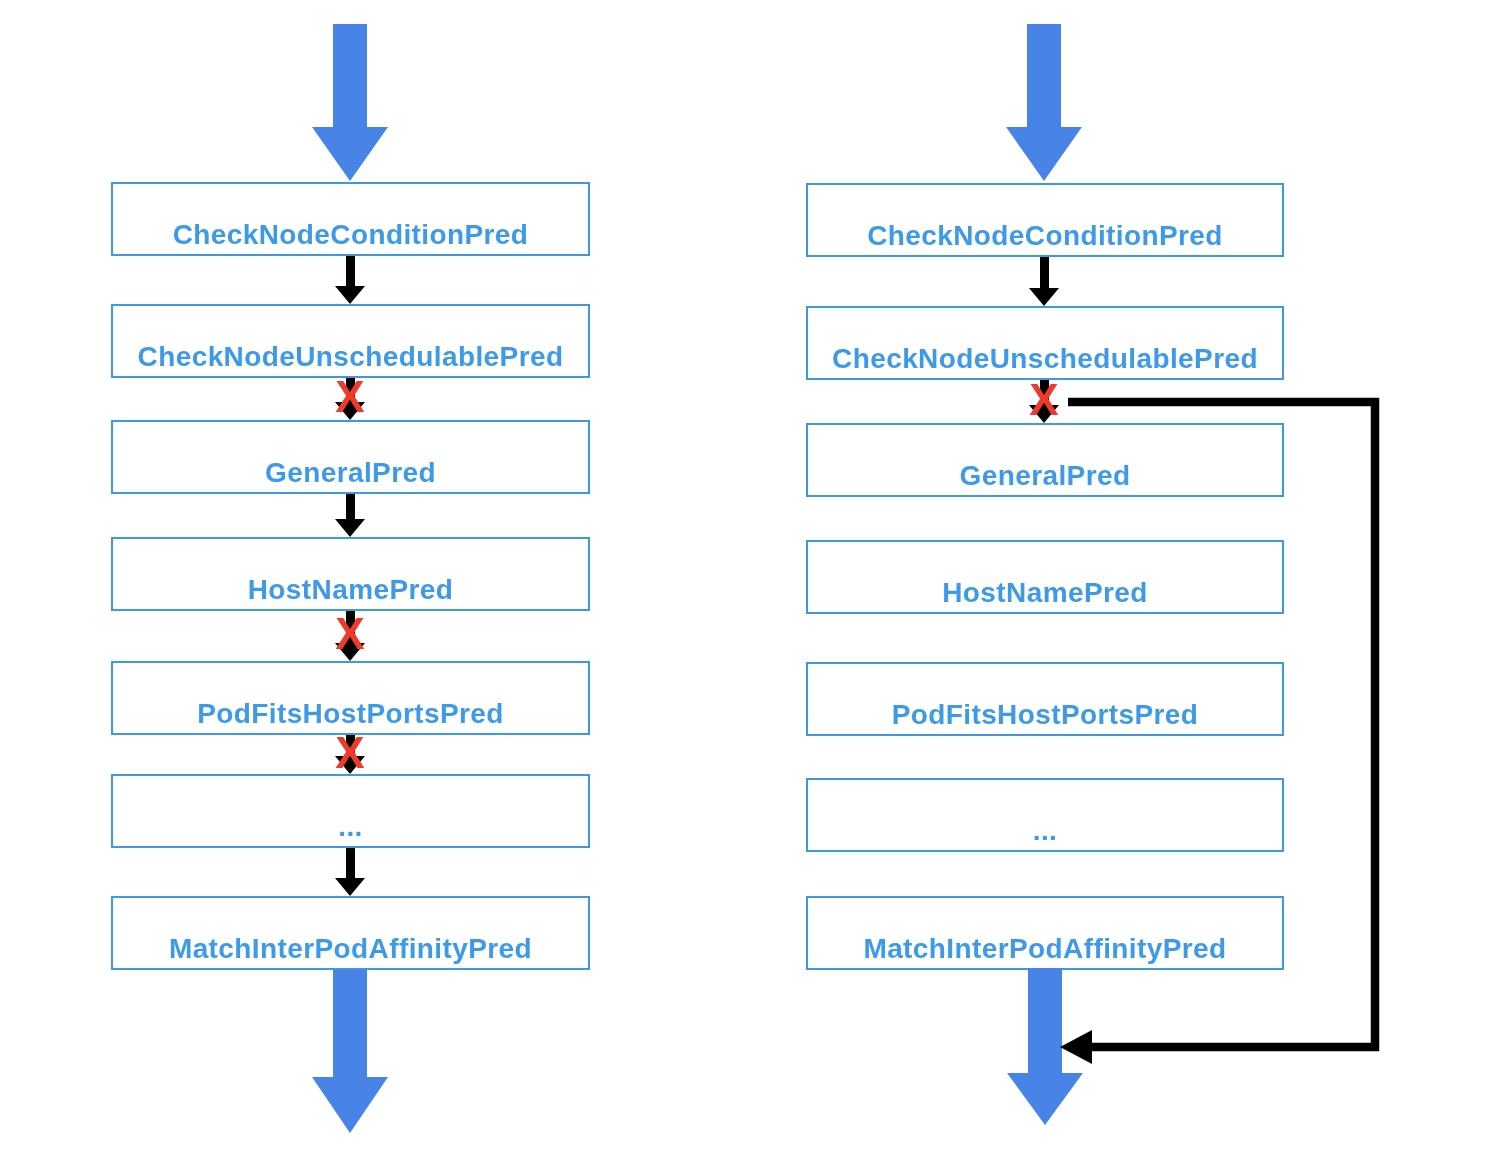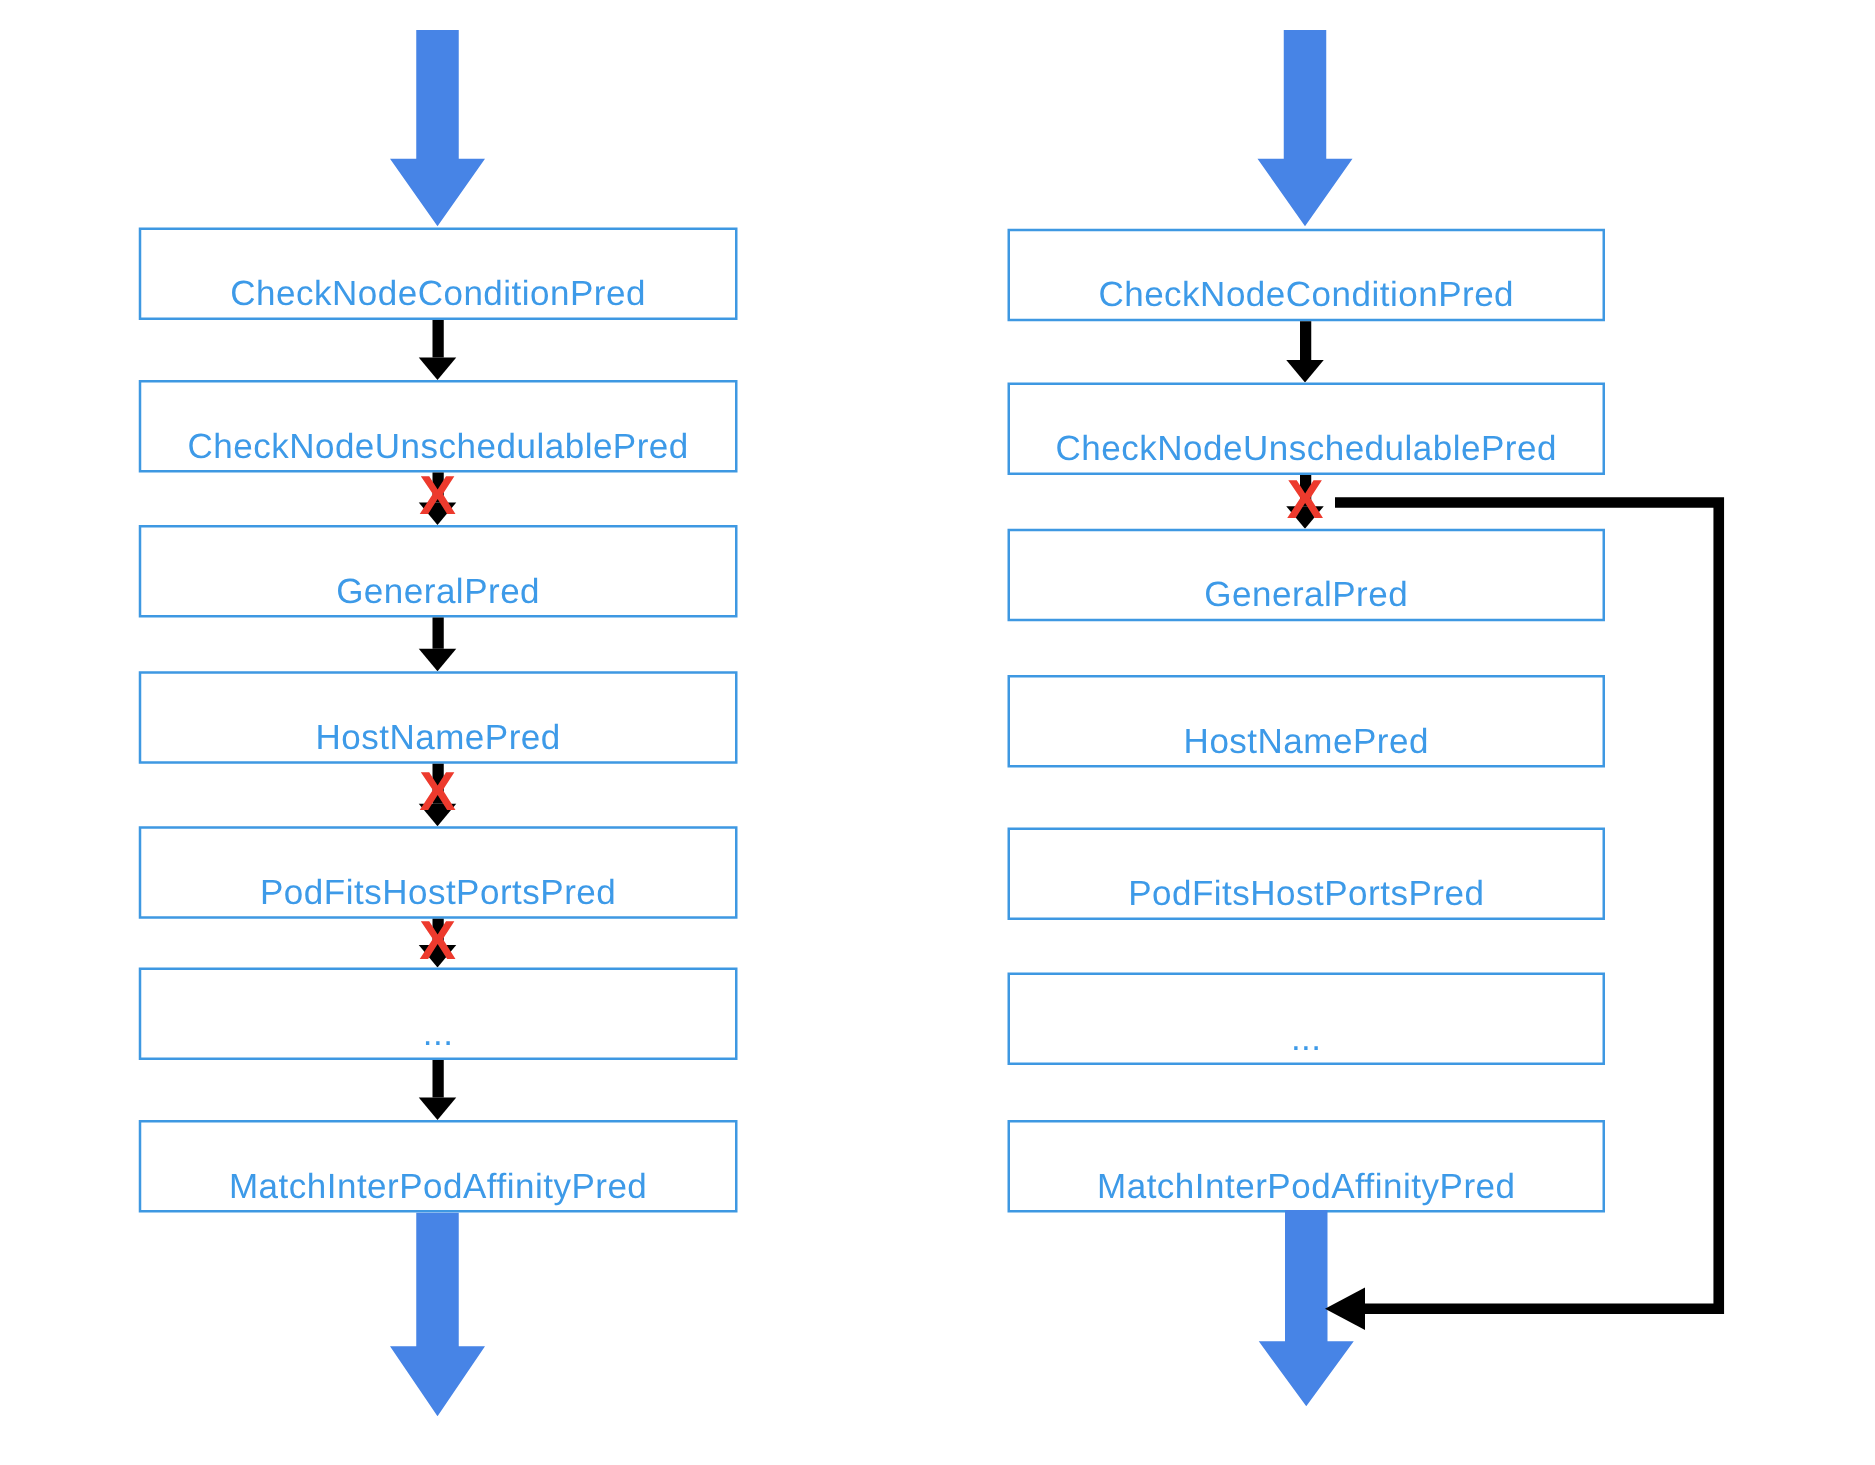--- a/index.html
+++ b/index.html
@@ -13,21 +13,21 @@
   html,body{width:1500px;height:1172px;background:#ffffff;overflow:hidden;
     font-family:"Liberation Sans", sans-serif;}
   .canvas{position:relative;width:1500px;height:1172px;background:#ffffff;}
 
   .node{
     position:absolute;height:74px;background:#ffffff;
     border:2.5px solid var(--box-border);
     display:flex;align-items:center;justify-content:center;
   }
   .node span{
-    font-weight:normal;font-size:28px;color:var(--box-text);
+    font-weight:bold;font-size:28px;color:var(--box-text);
     letter-spacing:.4px;white-space:nowrap;margin-top:32px;
   }
   .left-col .node{left:111px;width:479px;}
   .right-col .node{left:806px;width:478px;}
 
   .big-arrow{position:absolute;display:block;}
   .big-arrow polygon{fill:var(--flow-arrow);}
 
   .connector{
     position:absolute;width:30px;

